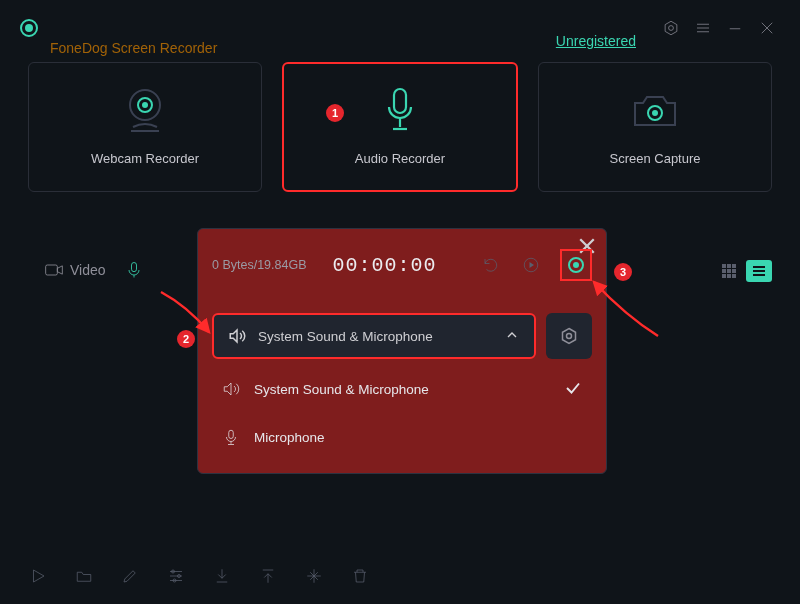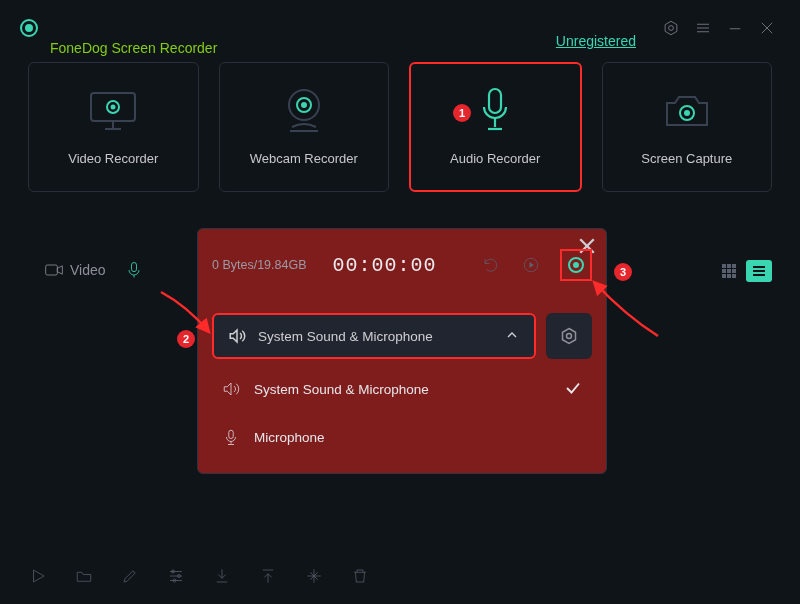--- a/index.html
+++ b/index.html
@@ -28,21 +28,21 @@
       position: relative;
       margin-right: 12px;
     }
     .logo::after {
       content: '';
       position: absolute;
       inset: 3px;
       border-radius: 50%;
       background: #3ad6b1;
     }
-    .app-title { font-size: 14px; color: #84cc16; margin-top: 39px; }
+    .app-title { font-size: 14px; color: #a16207; margin-top: 39px; }
     .titlebar-spacer { flex: 1; }
     .unreg { color: #3ad6b1; text-decoration: underline; font-size: 14px; margin-right: 14px; margin-top: 26px; }
     .tb-icon { width: 22px; height: 22px; display: inline-flex; align-items: center; justify-content: center; margin-left: 10px; color: #8f8f99; }
     .tb-icon svg { width: 18px; height: 18px; stroke: currentColor; fill: none; }
 
     
     .tiles {
       display: flex;
       gap: 20px;
       padding: 0 28px;
@@ -216,32 +216,20 @@
   </span>
   <span class="tb-icon">
     <svg viewBox="0 0 24 24">
         <line x1="5" y1="5" x2="19" y2="19"></line>
         <line x1="19" y1="5" x2="5" y2="19"></line>
       </svg>
   </span>
 </div>
 
 <div class="tiles">
-  <div class="tile">
-    <div class="tile-icon">
-      <svg width="52" height="44" viewBox="0 0 52 44" stroke="#3a4152" fill="none" stroke-width="2">
-        <rect x="4" y="4" width="44" height="28" rx="3"></rect>
-        <line x1="18" y1="40" x2="34" y2="40"></line>
-          <line x1="26" y1="32" x2="26" y2="40"></line>
-        <circle cx="26" cy="18" r="6" stroke="#3ad6b1"></circle>
-          <circle cx="26" cy="18" r="2.5" fill="#3ad6b1" stroke="none"></circle>
-      </svg>
-    </div>
-    <div class="tile-label">Video Recorder</div>
-  </div>
 
   <div class="tile">
     <div class="tile-icon">
       <svg width="44" height="48" viewBox="0 0 44 48" stroke="#3a4152" fill="none" stroke-width="2">
         <circle cx="22" cy="18" r="15"></circle>
         <path d="M10 40 Q22 34 34 40"></path>
           <line x1="8" y1="44" x2="36" y2="44"></line>
         <circle cx="22" cy="18" r="7" stroke="#3ad6b1"></circle>
           <circle cx="22" cy="18" r="3" fill="#3ad6b1" stroke="none"></circle>
       </svg>

